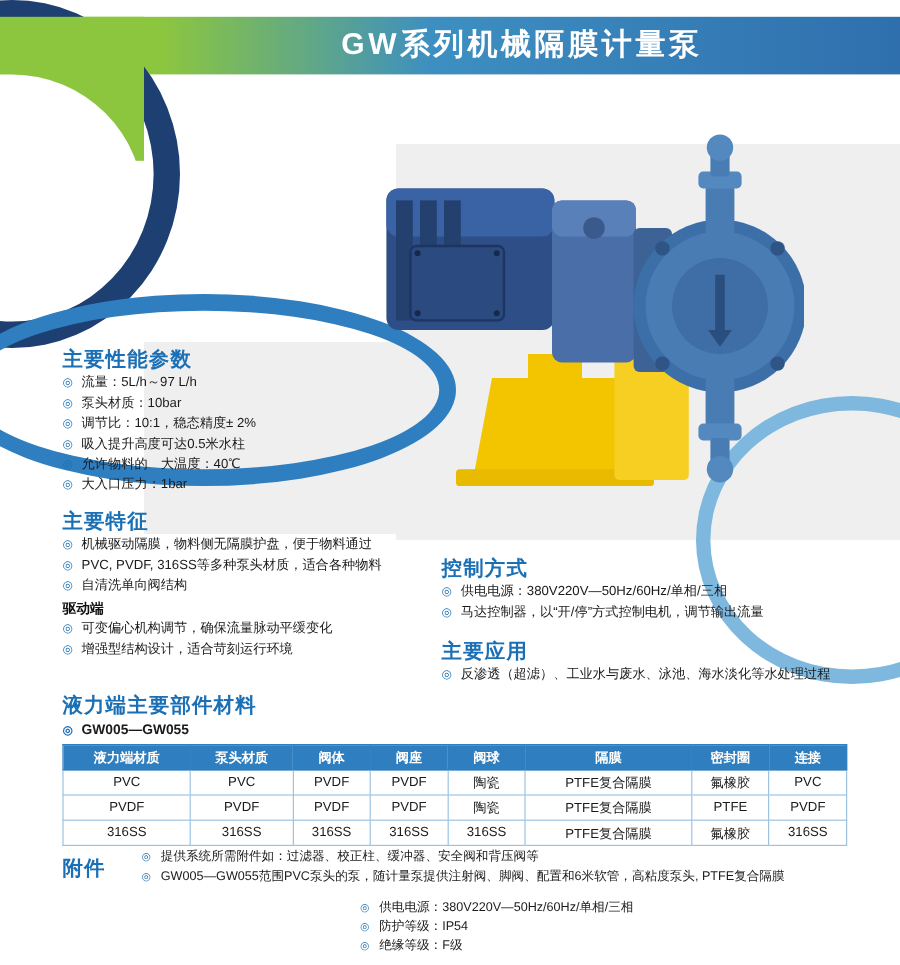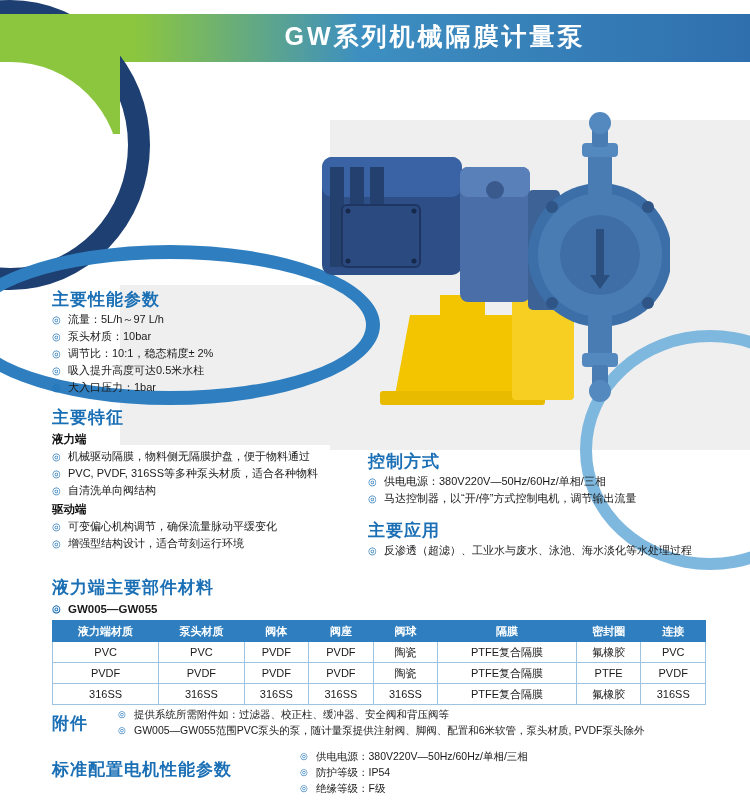--- a/index.html
+++ b/index.html
@@ -125,21 +125,21 @@
     font-size: 10px;
   }
 
   .left-col {
     position: absolute;
     left: 52px; top: 288px;
     width: 330px;
   }
   .right-col {
     position: absolute;
-    left: 368px; top: 450px;
+    left: 368px; top: 462px;
     width: 360px;
   }
 
   
   .materials-block {
     position: absolute;
     left: 52px; top: 576px;
     width: 565px;
   }
   .model-line {
@@ -297,25 +297,25 @@
 <div class="content">
 
   <div class="left-col">
 
     <h2 class="section-title">主要性能参数</h2>
     <ul class="bullets">
       <li>流量：5L/h～97 L/h</li>
       <li>泵头材质：10bar</li>
       <li>调节比：10:1，稳态精度± 2%</li>
       <li>吸入提升高度可达0.5米水柱</li>
+      <li>允许物料的　大温度：40℃</li>
       <li>大入口压力：1bar</li>
     </ul>
 
     <h2 class="section-title" style="margin-top:10px;">主要特征</h2>
-    <div class="sub-title">液力端</div>
     <ul class="bullets">
       <li>机械驱动隔膜，物料侧无隔膜护盘，便于物料通过</li>
       <li>PVC, PVDF, 316SS等多种泵头材质，适合各种物料</li>
       <li>自清洗单向阀结构</li>
     </ul>
     <div class="sub-title">驱动端</div>
     <ul class="bullets">
       <li>可变偏心机构调节，确保流量脉动平缓变化</li>
       <li>增强型结构设计，适合苛刻运行环境</li>
     </ul>
@@ -381,26 +381,25 @@
           <td>316SS</td>
         </tr>
       </tbody>
     </table>
   </div>
 
   <div class="accessories">
     <div class="acc-title">附件</div>
     <ul class="acc-list">
       <li>提供系统所需附件如：过滤器、校正柱、缓冲器、安全阀和背压阀等</li>
-      <li>GW005—GW055范围PVC泵头的泵，随计量泵提供注射阀、脚阀、配置和6米软管，泵头材质, PVDF泵头除外</li>
+      <li>GW005—GW055范围PVC泵头的泵，随计量泵提供注射阀、脚阀、配置和6米软管，高粘度泵头, PTFE复合隔膜</li>
     </ul>
   </div>
 
   <div class="motor">
-    <div class="motor-title">标准配置电机性能参数</div>
     <ul class="motor-list">
       <li>供电电源：380V220V—50Hz/60Hz/单相/三相</li>
       <li>防护等级：IP54</li>
       <li>绝缘等级：F级</li>
     </ul>
   </div>
 
 </div>
 
 </body></html>

